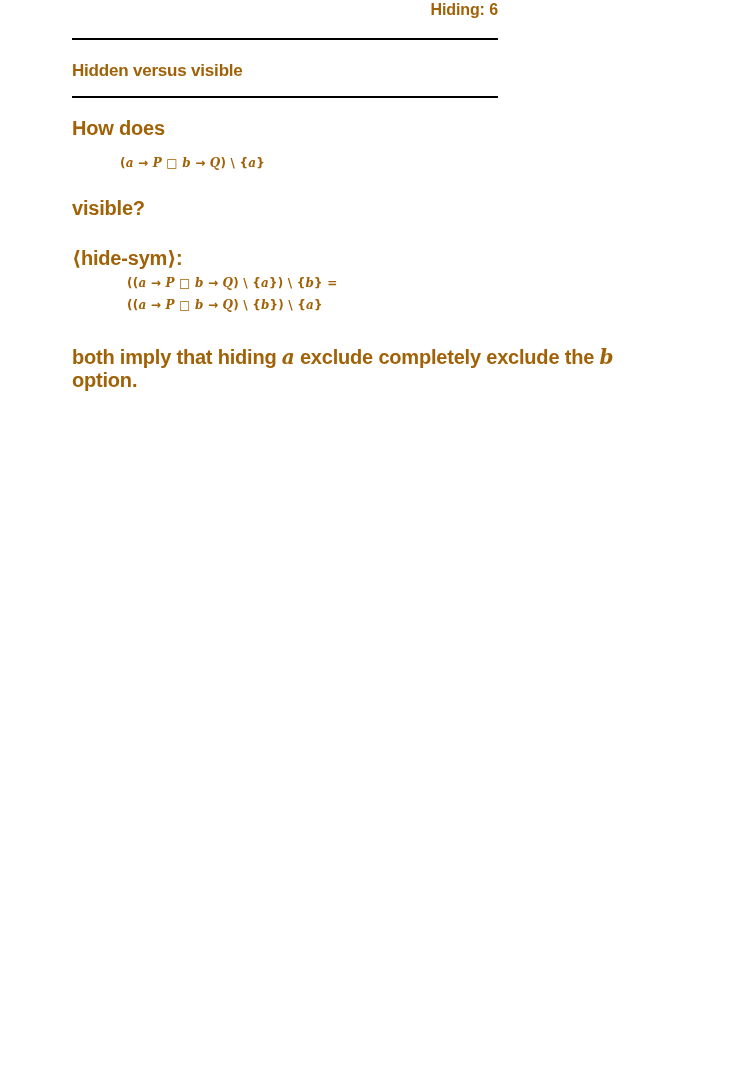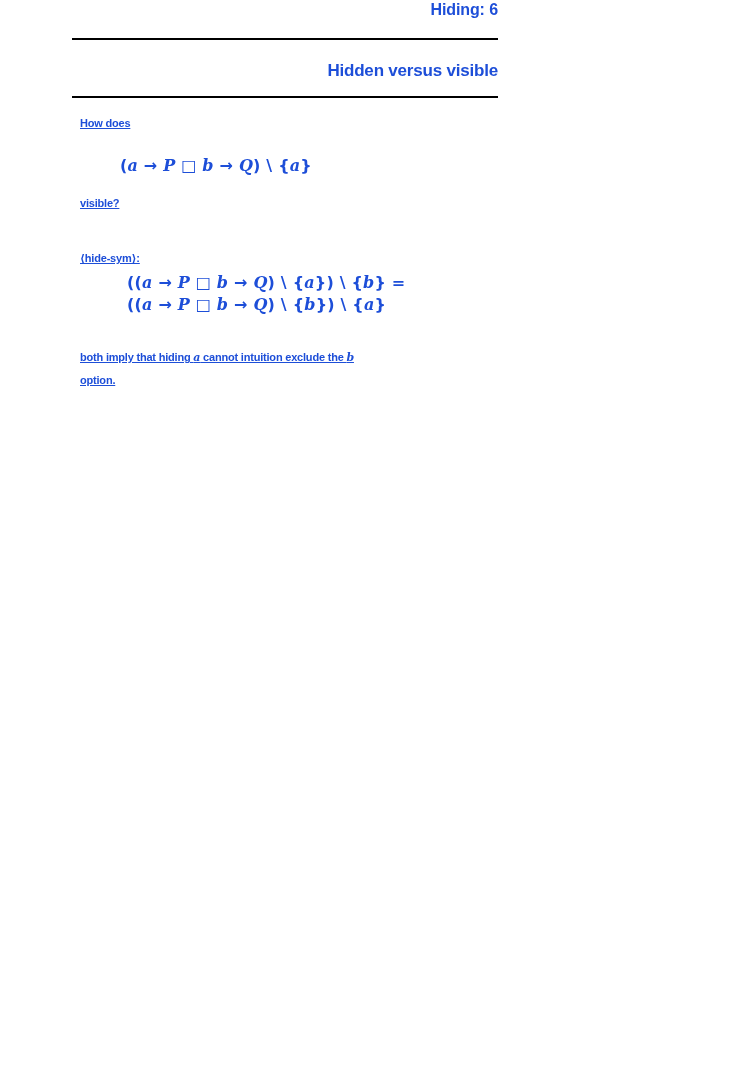--- a/index.html
+++ b/index.html
@@ -5,21 +5,21 @@
   html, body {
     margin: 0;
     padding: 0;
     background: #ffffff;
   }
   .page {
     position: relative;
     width: 754px;
     height: 823px;
     background: #ffffff;
-    color: #1d4ed8;
+    color: #a16207;
     font-family: "Liberation Sans", "DejaVu Sans", sans-serif;
     font-weight: bold;
     overflow: hidden;
   }
   .header-label {
     position: absolute;
     top: 1px;
     left: 72px;
     width: 426px;
     text-align: right;
@@ -33,39 +33,38 @@
     height: 1.6px;
     background: #000000;
   }
   .rule-top { top: 38px; }
   .rule-title { top: 96px; }
   .slide-title {
     position: absolute;
     top: 61px;
     left: 72px;
     width: 426px;
-    text-align: right;
+    text-align: left;
     font-size: 17px;
     letter-spacing: -0.2px;
   }
   .body-text {
     position: absolute;
-    left: 80px;
-    font-size: 11px;
+    left: 72px;
+    font-size: 20px;
     letter-spacing: -0.2px;
     white-space: nowrap;
-    text-decoration: underline;
   }
   .p-intro    { top: 117px; }
   .p-question { top: 197px; }
   .p-intuition { top: 224px; line-height: 23px; }
   .p-conclusion { top: 346px; line-height: 23px; }
   .math {
     position: absolute;
-    font-size: 16px;
+    font-size: 12px;
     font-family: "DejaVu Sans", sans-serif;
     font-weight: bold;
     white-space: nowrap;
     letter-spacing: 0.2px;
   }
   .math-process { top: 156px; left: 120px; }
   .math-equation { top: 272px; left: 127px; line-height: 22px; }
   .mi {
     font-family: "DejaVu Serif", serif;
     font-style: italic;
@@ -95,17 +94,17 @@
     <br>
     <span>⟨hide-sym⟩:</span>
   </div>
 
   <div class="math math-equation">
     <span><span>((</span><span class="mi">a</span><span> → </span><span class="mi">P</span><span> □ </span><span class="mi">b</span><span> → </span><span class="mi">Q</span><span>) \ {</span><span class="mi">a</span><span>}) \ {</span><span class="mi">b</span><span>} =</span></span><br>
     <span><span>((</span><span class="mi">a</span><span> → </span><span class="mi">P</span><span> □ </span><span class="mi">b</span><span> → </span><span class="mi">Q</span><span>) \ {</span><span class="mi">b</span><span>}) \ {</span><span class="mi">a</span><span>}</span></span>
   </div>
 
   <div class="body-text p-conclusion">
-    <span><span>both imply that hiding </span><span class="mi">a</span><span> cannot intuition exclude the </span><span class="mi">b</span></span><br>
+    <span><span>both imply that hiding </span><span class="mi">a</span><span> exclude completely exclude the </span><span class="mi">b</span></span><br>
     <span><span>option.</span></span>
   </div>
 
 </div>
 
 </body></html>

